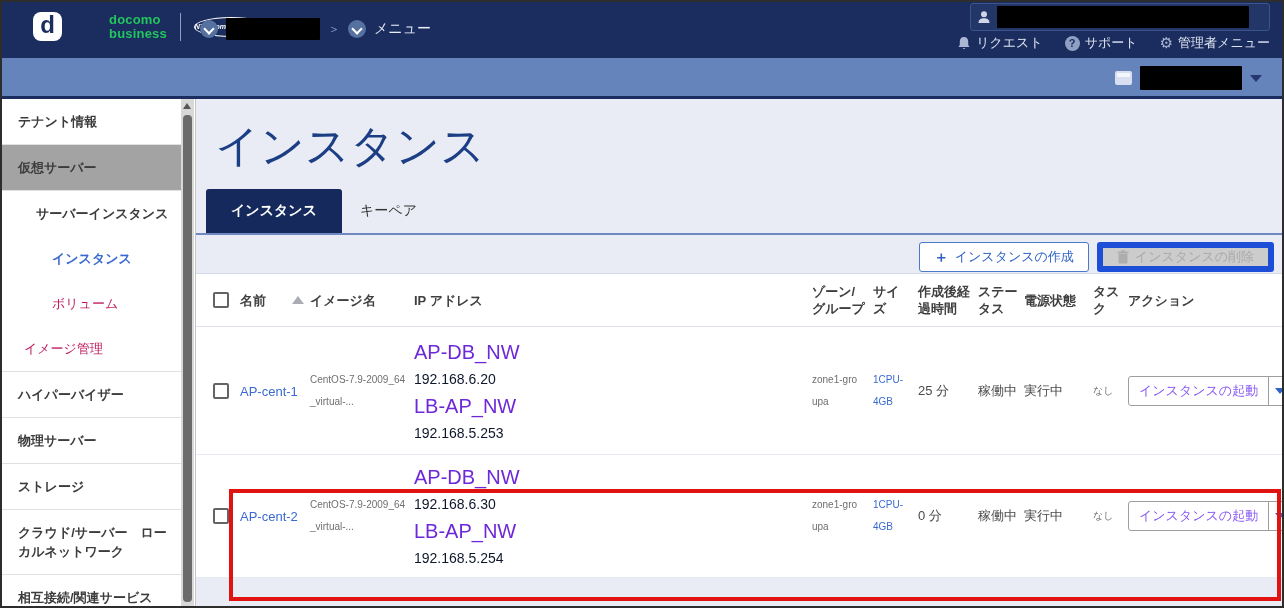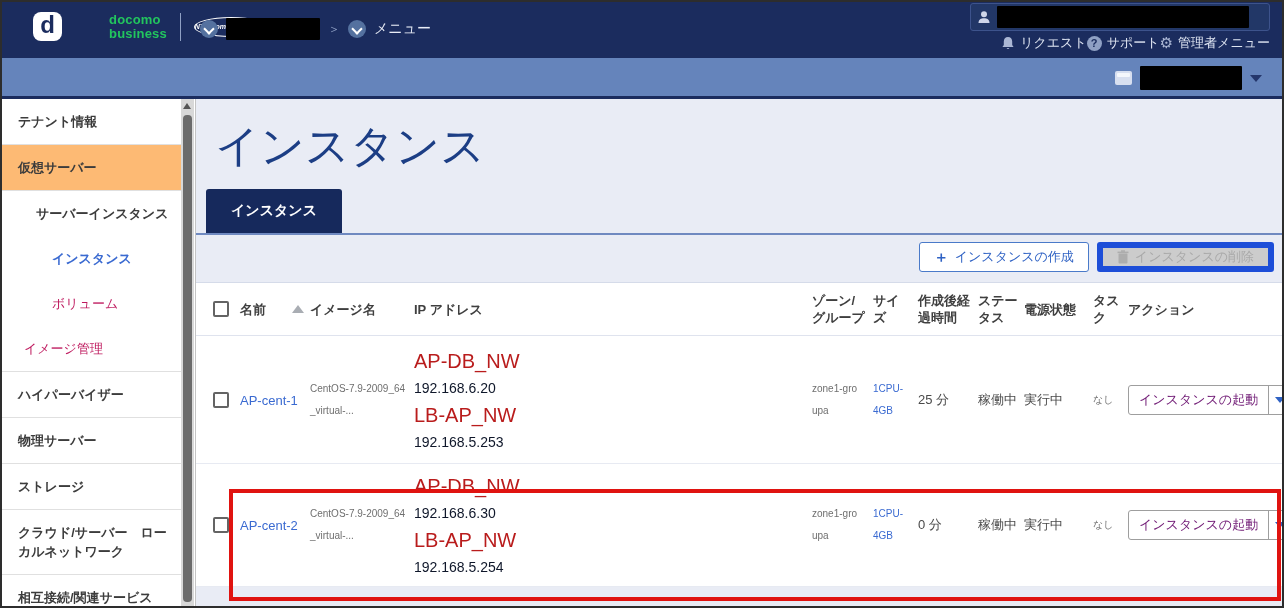--- a/index.html
+++ b/index.html
@@ -21,21 +21,21 @@
               font-style:italic; font-size:7px; font-weight:bold; white-space:nowrap; }
   .crumbs { position:absolute; left:200px; top:18px; display:flex; align-items:center; gap:8px; }
   .chev-circle { width:18px; height:18px; border-radius:50%; background:#54719f; position:relative; flex:0 0 auto; }
   .chev-circle::after { content:""; position:absolute; left:5px; top:5px; width:6px; height:6px;
               border-right:2px solid #fff; border-bottom:2px solid #fff; transform:rotate(45deg); }
   .redact { background:#000; border-radius:1px; }
   .crumb-sep { color:#8fa0c4; font-size:12px; }
   .crumb-label { color:#e8ecf6; font-size:14px; }
   .user-box { position:absolute; right:14px; top:3px; width:300px; height:28px; background:#223767;
               border:1px solid #3d538c; border-radius:3px; display:flex; align-items:center; padding:0 6px; gap:6px; }
-  .top-nav { position:absolute; right:14px; top:34px; display:flex; align-items:center; }
+  .top-nav { position:absolute; right:14px; top:34px; display:flex; align-items:center; gap:22px; }
   .top-nav-item { display:flex; align-items:center; gap:5px; color:#dfe5f2; font-size:13px; cursor:pointer; }
   .q-circle { width:15px; height:15px; border-radius:50%; background:#8fa0c4; color:#1b2c5e;
               font-size:11px; font-weight:bold; display:flex; align-items:center; justify-content:center; }
   .gear-glyph { font-family:"DejaVu Sans",sans-serif; color:#aab6d4; font-size:15px; line-height:1; }
 
   
   .sub-bar { position:absolute; left:0; top:58px; width:1284px; height:41px; background:#6584bb;
              border-bottom:3px solid #1b2c5e; z-index:9; }
   .sub-right { position:absolute; right:22px; top:8px; display:flex; align-items:center; gap:8px; }
   .win-icon { width:17px; height:14px; background:#d7dff0; border-radius:2px; position:relative; }
@@ -47,21 +47,21 @@
              border-right:1px solid #c4c4c4; z-index:5; overflow:hidden; }
   .side-scroll { position:absolute; right:1px; top:0; width:13px; height:100%; background:#d8d8d8; }
   .side-scroll .arrow-up { position:absolute; top:4px; left:2px; width:0; height:0;
       border-left:4.5px solid transparent; border-right:4.5px solid transparent; border-bottom:6px solid #555; }
   .side-scroll .thumb { position:absolute; top:16px; left:2px; width:9px; height:calc(100% - 22px);
       background:#6b6b6b; border-radius:4px; }
   .side-list { position:absolute; left:0; top:0; width:182px; }
   .side-item { font-size:13px; color:#3c3c3c; font-weight:bold; padding:13px 10px 13px 18px;
                line-height:19px; cursor:pointer; }
   .side-item.divider-b { border-bottom:1px solid #e0e0e0; }
-  .side-item.hl { background:#fdba74; }
+  .side-item.hl { background:#a3a3a3; }
   .side-item.lv2 { padding-left:36px; }
   .side-item.lv3 { padding-left:52px; }
   .side-item.lv3b { padding-left:24px; }
   .side-item.active { color:#3a6ad1; }
   .side-item.plain { font-weight:normal; color:#be185d; }
 
   
   .main { position:absolute; left:196px; top:99px; width:1088px; height:509px; background:#e9ecf5; z-index:4; }
   .page-title { font-size:44px; font-weight:400; color:#1c3e85; padding:16px 0 0 19px; line-height:62px; }
   .tabs-row { margin-top:12px; border-bottom:2px solid #6f89c0; padding-left:10px; display:flex; align-items:flex-end; height:46px; }
@@ -69,43 +69,43 @@
   .tab.active { background:#16295c; color:#ffffff; padding:13px 25px; border-radius:3px 3px 0 0; font-weight:bold; }
   .tab.inactive { color:#333; padding:13px 18px; }
   .toolbar { display:flex; justify-content:flex-end; gap:8px; padding:7px 10px 0 0; height:38px; }
   .btn { height:30px; font-size:13px; border-radius:3px; display:flex; align-items:center; gap:6px;
          padding:0 14px; cursor:pointer; }
   .btn-create { background:#ffffff; border:1px solid #4a7ac9; color:#2f62c4; }
   .btn-create .plus { font-weight:bold; font-size:15px; }
   .btn-delete { background:#cccccc; border:6px solid #1d4ed8; color:#a9a9a9; }
 
   
-  .table { background:#ffffff; margin-top:9px; border-top:1px solid #d5dbe9; width:100%; }
+  .table { background:#ffffff; border-top:1px solid #d5dbe9; width:100%; }
   .tr { display:grid; grid-template-columns:44px 70px 104px 398px 61px 45px 60px 46px 69px 35px 153px; align-items:center; }
   .tr.head { height:53px; border-bottom:1px solid #dfe3ee; font-weight:bold; color:#3f3f3f; font-size:13px; }
   .tr.head .cell { line-height:17px; }
   .tr.row { border-bottom:1px solid #e7eaf2; }
   .tr.row1 { height:128px; }
   .tr.row2 { height:123px; }
   .cell { padding-right:6px; word-break:break-word; }
   .cell.check { padding-left:17px; }
   .checkbox { width:16px; height:16px; border:2px solid #646464; border-radius:2px; background:#fff; cursor:pointer; }
   .sort-wrap { display:flex; align-items:center; gap:26px; }
   .tri-up { width:0; height:0; border-left:6px solid transparent; border-right:6px solid transparent;
             border-bottom:8px solid #a9adb3; }
   .link { color:#3a6ad1; font-size:13px; cursor:pointer; }
   .gray2 { color:#6f6f6f; font-size:10px; line-height:22px; }
   .ipcell { display:flex; flex-direction:column; justify-content:center; gap:4px; }
-  .nw-name { color:#b91c1c; font-size:20px; line-height:26px; }
+  .nw-name { color:#6d28d9; font-size:20px; line-height:26px; }
   .nw-ip { color:#0f172a; font-size:14px; line-height:20px; }
   .val { color:#4a4a4a; font-size:13px; }
   .size-link { color:#3a6ad1; font-size:10px; line-height:22px; cursor:pointer; }
   .action-btn { display:inline-flex; align-items:stretch; border:1px solid #9e9e9e; border-radius:3px;
                 background:#fff; height:30px; overflow:hidden; cursor:pointer; }
-  .action-btn .label { display:flex; align-items:center; padding:0 10px; font-size:13px; color:#701a75; white-space:nowrap; }
+  .action-btn .label { display:flex; align-items:center; padding:0 10px; font-size:13px; color:#8b5cf6; white-space:nowrap; }
   .action-btn .caret-sec { display:flex; align-items:center; justify-content:center; width:22px;
                 border-left:1px solid #9e9e9e; }
   .caret-down { width:0; height:0; border-left:5px solid transparent; border-right:5px solid transparent;
                 border-top:6px solid #2f62c4; }
 
   
   .red-box { position:absolute; left:229px; top:489px; width:1052px; height:112px;
              border:4px solid #e01310; z-index:40; pointer-events:none; }
 
   svg.ic { display:block; }
@@ -186,20 +186,21 @@
     <div class="arrow-up"></div>
     <div class="thumb"></div>
   </div>
 </div>
 
 <div class="main">
   <div class="page-title">インスタンス</div>
 
   <div class="tabs-row">
     <div class="tab active">インスタンス</div>
+    <div class="tab inactive">キーペア</div>
   </div>
 
   <div class="toolbar">
     <div class="btn btn-create">
       <span class="plus">＋</span>
       <span>インスタンスの作成</span>
     </div>
     <div class="btn btn-delete">
       <svg class="ic" width="12" height="14" viewBox="0 0 12 14">
         <rect x="1.5" y="3.5" width="9" height="10" rx="1" fill="#adadad"></rect>

